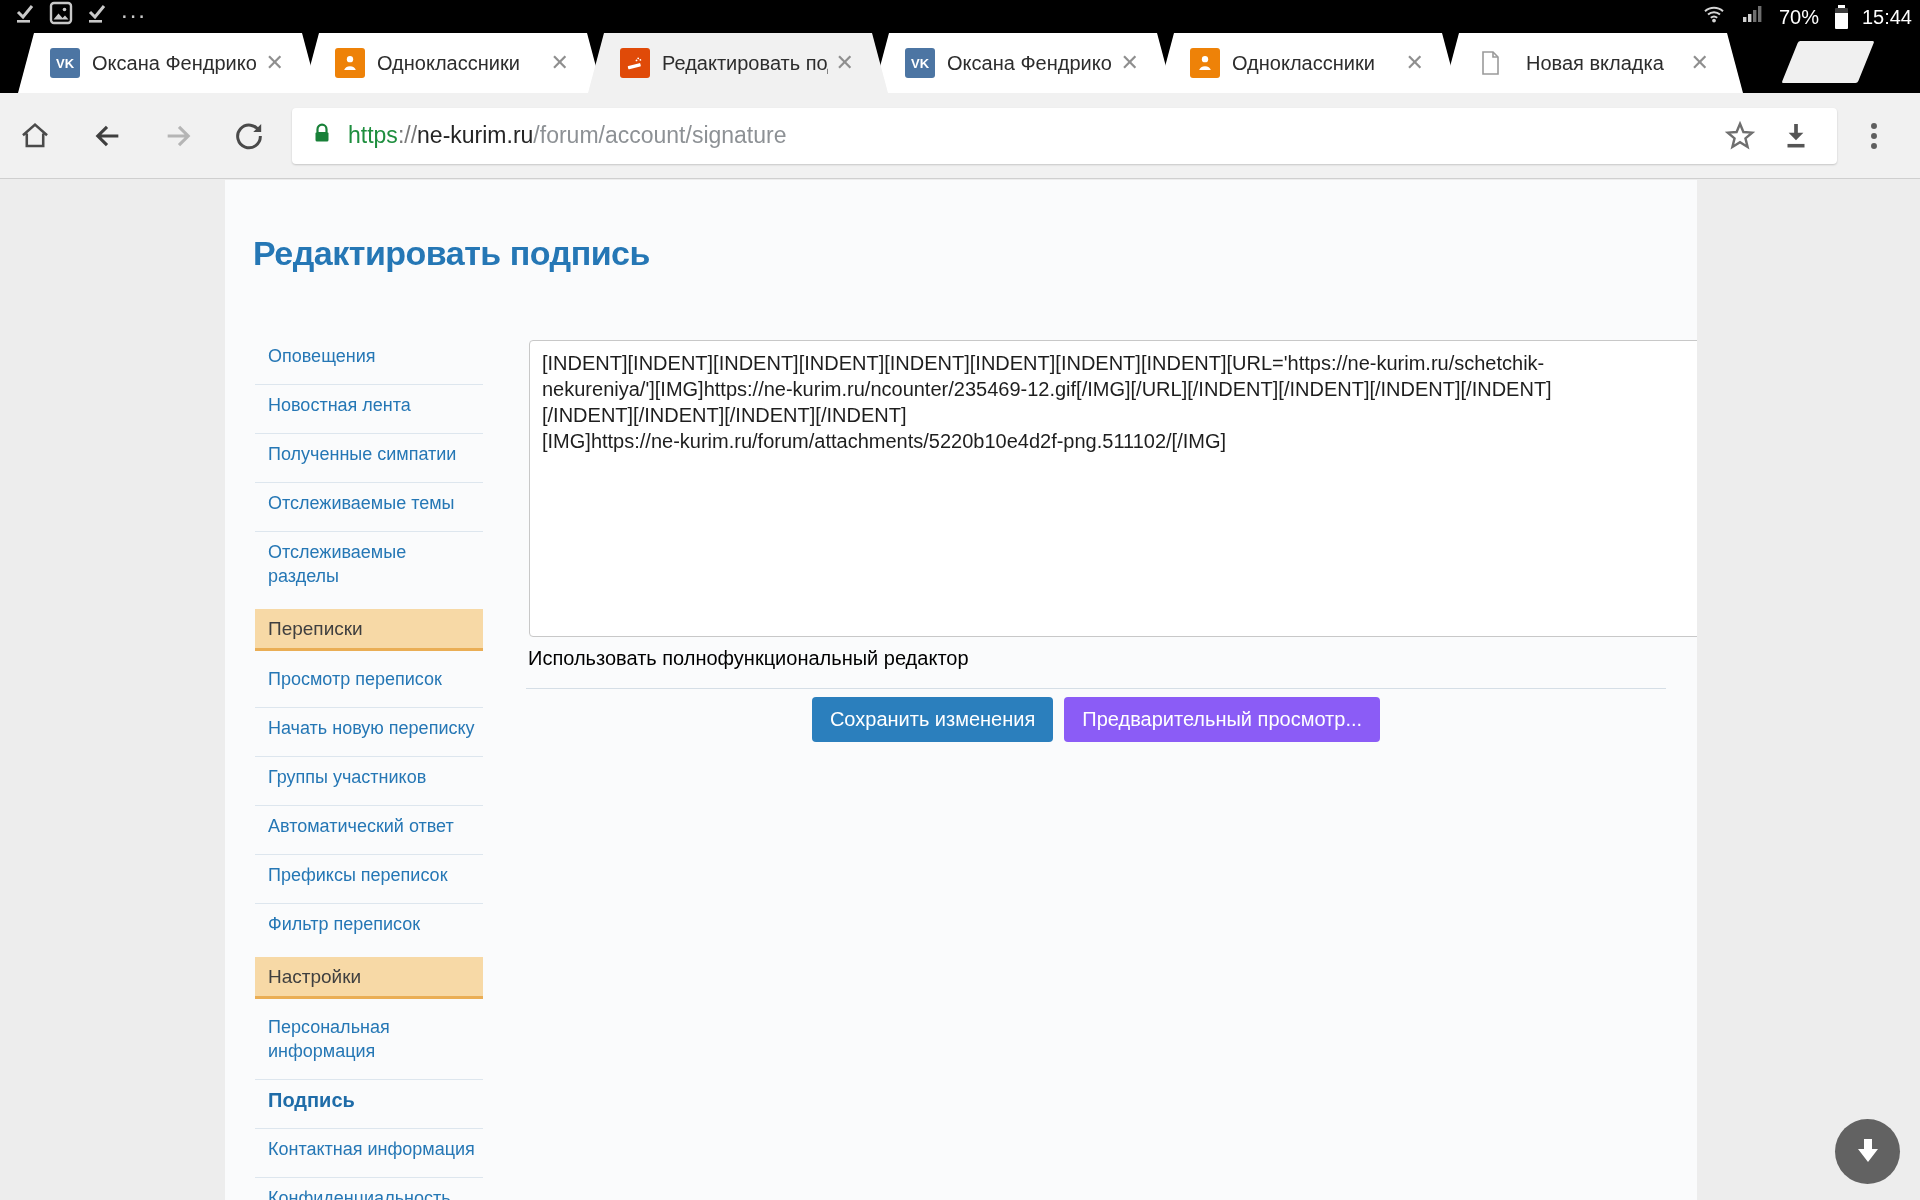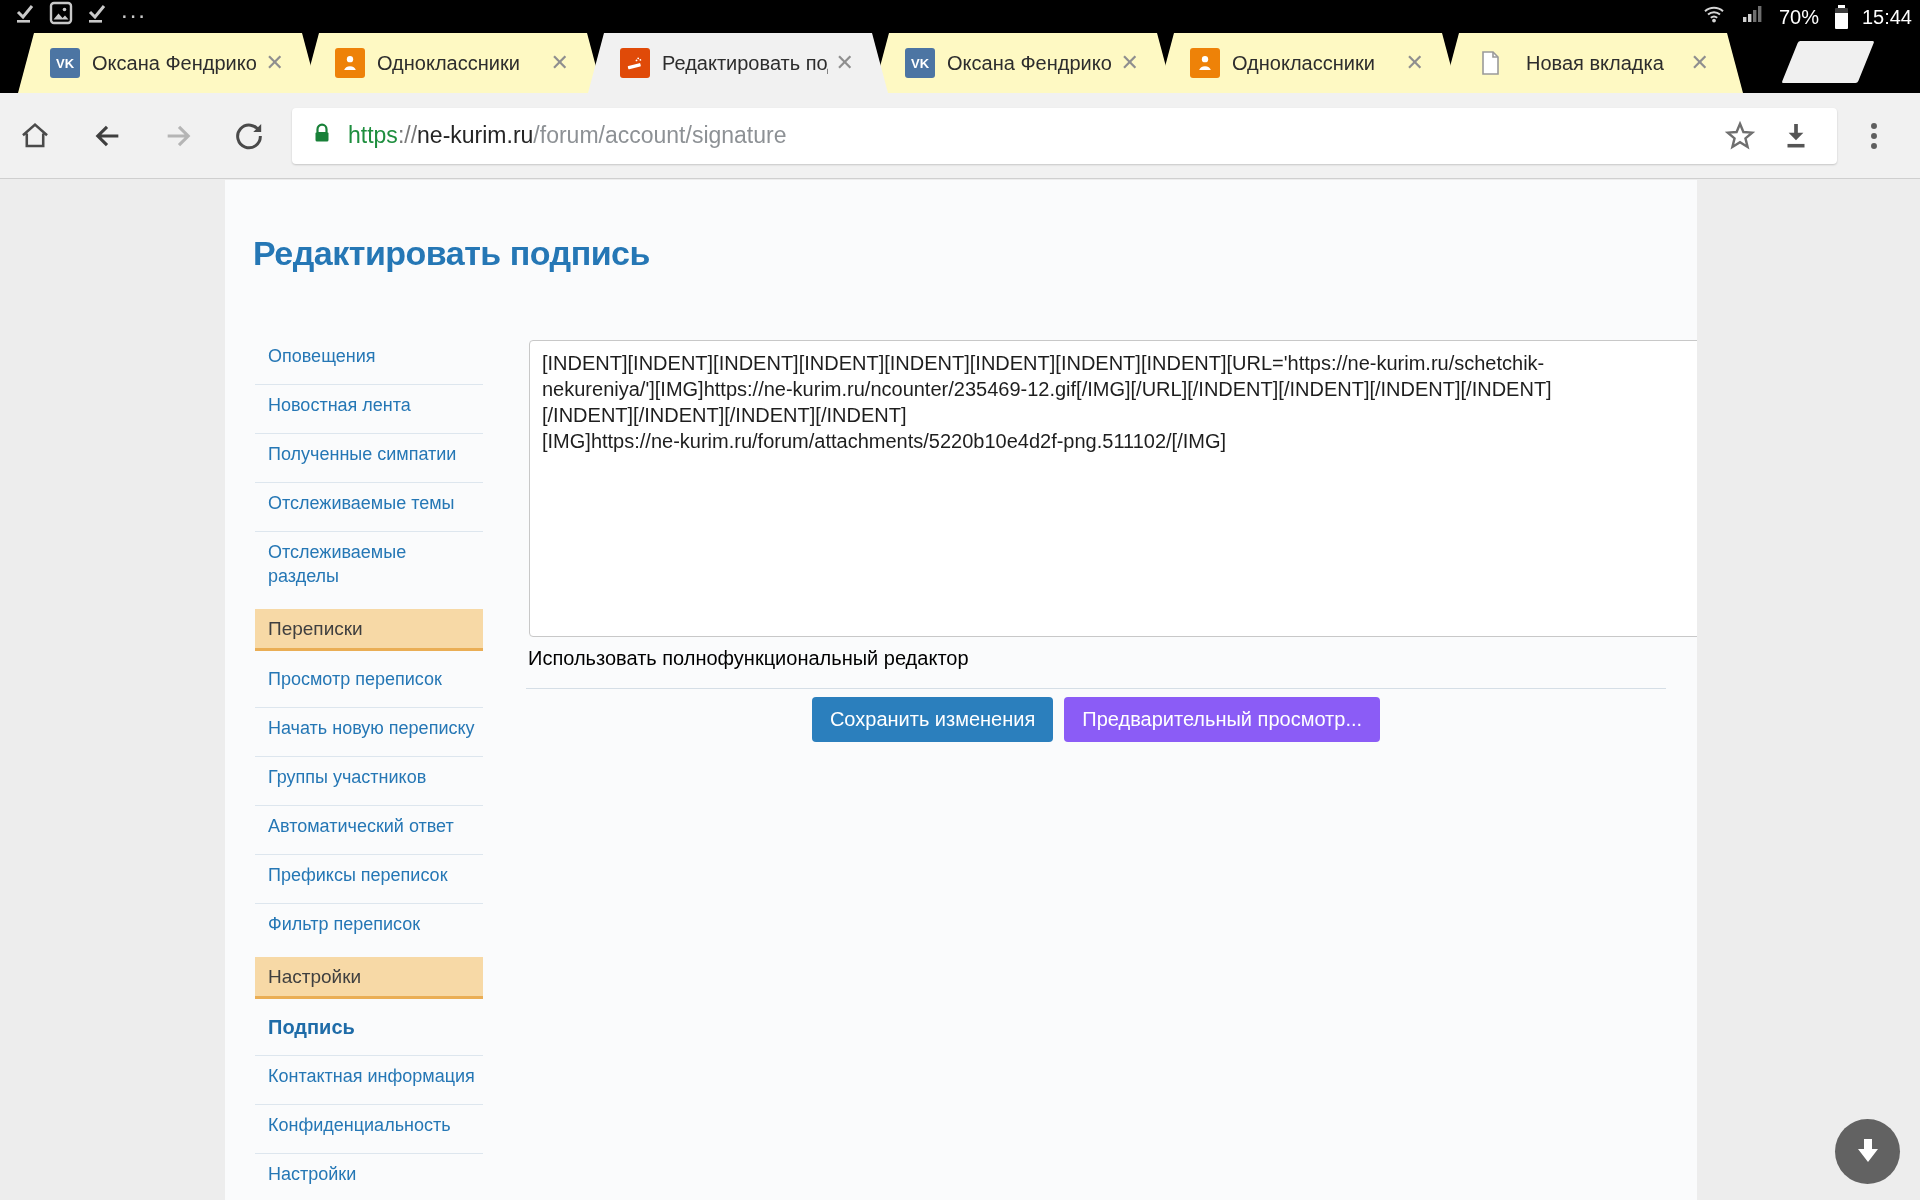--- a/index.html
+++ b/index.html
@@ -13,21 +13,21 @@
   .sb-right { display:flex; align-items:flex-end; gap:14px; }
   .sb-ellipsis { color:#c9c9c9; font-size:24px; line-height:10px; letter-spacing:2px; margin-top:-10px; }
   .sb-text { color:#fff; font-size:20px; }
   .batt { width:13px; height:21px; background:linear-gradient(#3d3d3d 0 24%, #fff 24%); border-radius:1px; position:relative; margin-left:2px; }
   .batt:before { content:""; position:absolute; top:-3px; left:3px; width:7px; height:3px; background:#fff; }
 
   
   .tabstrip { position:absolute; top:30px; left:0; width:1920px; height:63px; background:#000; }
   .tab { position:absolute; bottom:0; height:60px; width:300px;
     clip-path:polygon(16px 0, calc(100% - 16px) 0, 100% 100%, 0 100%);
-    background:#fef9c3; display:flex; align-items:center; padding:0 34px 0 32px; }
+    background:#ffffff; display:flex; align-items:center; padding:0 34px 0 32px; }
   .tab.active { background:#f1f1f1; z-index:5; }
   .tab-title { font-size:20px; color:#2d2d2d; white-space:nowrap; overflow:hidden; flex:1; margin:0 8px 0 12px; }
   .tab-close { color:#8f8f8f; font-size:22px; flex:0 0 auto; }
   .favicon { width:30px; height:30px; border-radius:3px; flex:0 0 auto;
     display:flex; align-items:center; justify-content:center; }
   .fav-vk { background:#4c75a3; color:#fff; font-size:13px; font-weight:bold; }
   .fav-ok { background:#ee8208; }
   .fav-nk { background:#e04a08; }
   .fav-page { background:transparent; }
   .newtab-btn { position:absolute; bottom:10px; left:1790px; width:76px; height:42px;
@@ -263,20 +263,22 @@
         <div class="side-item">Просмотр переписок</div>
         <div class="side-item">Начать новую переписку</div>
         <div class="side-item">Группы участников</div>
         <div class="side-item">Автоматический ответ</div>
         <div class="side-item">Префиксы переписок</div>
         <div class="side-item">Фильтр переписок</div>
       </div>
 
       <div class="side-section">
         <div class="side-header tan">Настройки</div>
+        <div class="side-item">Персональная
+информация</div>
         <div class="side-item current">Подпись</div>
         <div class="side-item">Контактная информация</div>
         <div class="side-item">Конфиденциальность</div>
         <div class="side-item">Настройки</div>
         <div class="side-item">Настройки оповещений</div>
 
       </div>
 
     </div>
 

